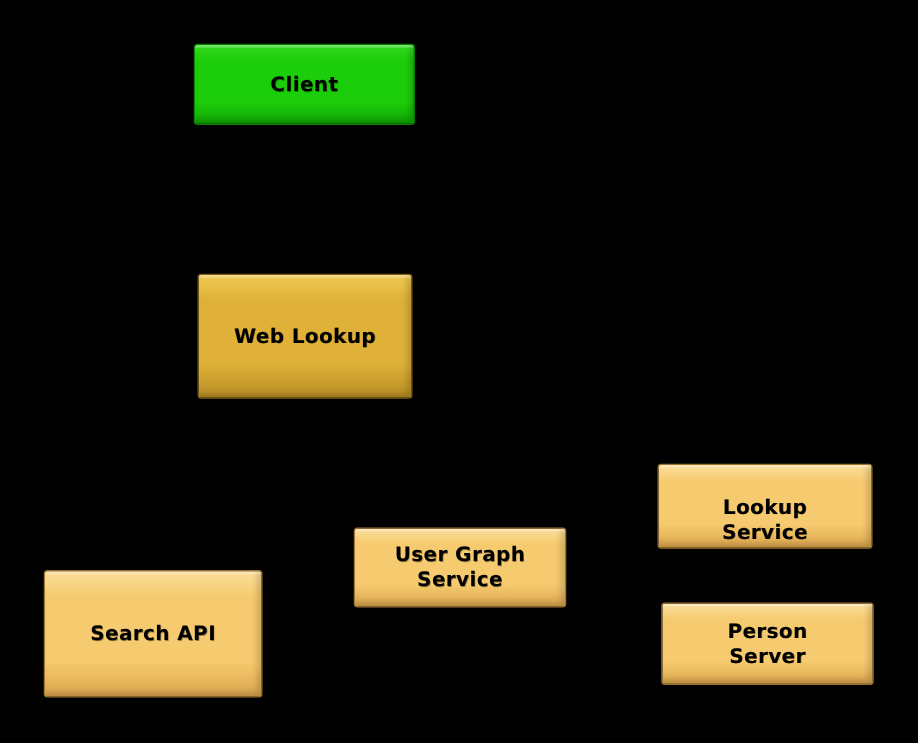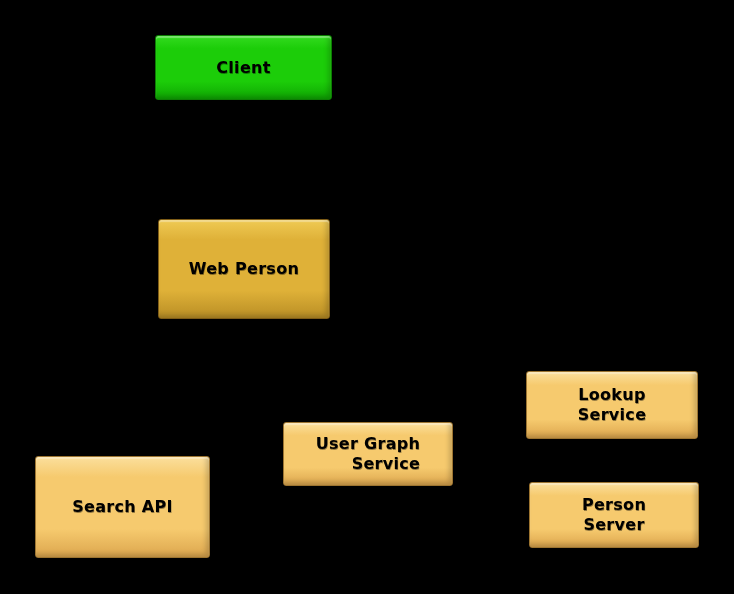--- a/index.html
+++ b/index.html
@@ -42,33 +42,33 @@
 </head>
 <body>
 
 <div class="canvas" style="width: 734px; height: 594px; background: rgb(0, 0, 0);">
 
   <div class="node" style="left: 155px; top: 35px; width: 177px; height: 65px; background: linear-gradient(rgb(51, 219, 31) 0%, rgb(28, 205, 9) 20%, rgb(28, 205, 9) 72%, rgb(15, 166, 3) 100%); border-color: rgb(11, 126, 2); color: rgb(0, 0, 0);">
     <span class="node-label">Client</span>
   </div>
 
   <div class="node" style="left: 158px; top: 219px; width: 172px; height: 100px; background: linear-gradient(rgb(239, 202, 84) 0%, rgb(223, 177, 56) 20%, rgb(223, 177, 56) 72%, rgb(185, 142, 37) 100%); border-color: rgb(126, 92, 22); color: rgb(0, 0, 0);">
-    <span class="node-label">Web Person</span>
+    <span class="node-label">Web Lookup</span>
   </div>
 
   <div class="node" style="left: 35px; top: 456px; width: 175px; height: 102px; background: linear-gradient(rgb(251, 223, 156) 0%, rgb(246, 202, 110) 20%, rgb(246, 202, 110) 72%, rgb(220, 166, 78) 100%); border-color: rgb(156, 116, 48); color: rgb(0, 0, 0); justify-content: center;">
     <span class="node-label">Search API</span>
   </div>
 
-  <div class="node" style="left: 283px; top: 422px; width: 170px; height: 64px; background: linear-gradient(rgb(251, 223, 156) 0%, rgb(246, 202, 110) 20%, rgb(246, 202, 110) 72%, rgb(220, 166, 78) 100%); border-color: rgb(156, 116, 48); color: rgb(0, 0, 0); text-align: right;">
+  <div class="node" style="left: 283px; top: 422px; width: 170px; height: 64px; background: linear-gradient(rgb(251, 223, 156) 0%, rgb(246, 202, 110) 20%, rgb(246, 202, 110) 72%, rgb(220, 166, 78) 100%); border-color: rgb(156, 116, 48); color: rgb(0, 0, 0);">
     <span class="node-label">User Graph
 Service</span>
   </div>
 
-  <div class="node" style="left: 526px; top: 371px; width: 172px; height: 68px; background: linear-gradient(rgb(251, 223, 156) 0%, rgb(246, 202, 110) 20%, rgb(246, 202, 110) 72%, rgb(220, 166, 78) 100%); border-color: rgb(156, 116, 48); color: rgb(0, 0, 0);">
+  <div class="node" style="left: 526px; top: 371px; width: 172px; height: 68px; background: linear-gradient(rgb(251, 223, 156) 0%, rgb(246, 202, 110) 20%, rgb(246, 202, 110) 72%, rgb(220, 166, 78) 100%); border-color: rgb(156, 116, 48); color: rgb(0, 0, 0); align-items: flex-end;">
     <span class="node-label">Lookup
 Service</span>
   </div>
 
   <div class="node" style="left: 529px; top: 482px; width: 170px; height: 66px; background: linear-gradient(rgb(251, 223, 156) 0%, rgb(246, 202, 110) 20%, rgb(246, 202, 110) 72%, rgb(220, 166, 78) 100%); border-color: rgb(156, 116, 48); color: rgb(0, 0, 0); align-items: center;">
     <span class="node-label">Person
 Server</span>
   </div>
 
 </div>

